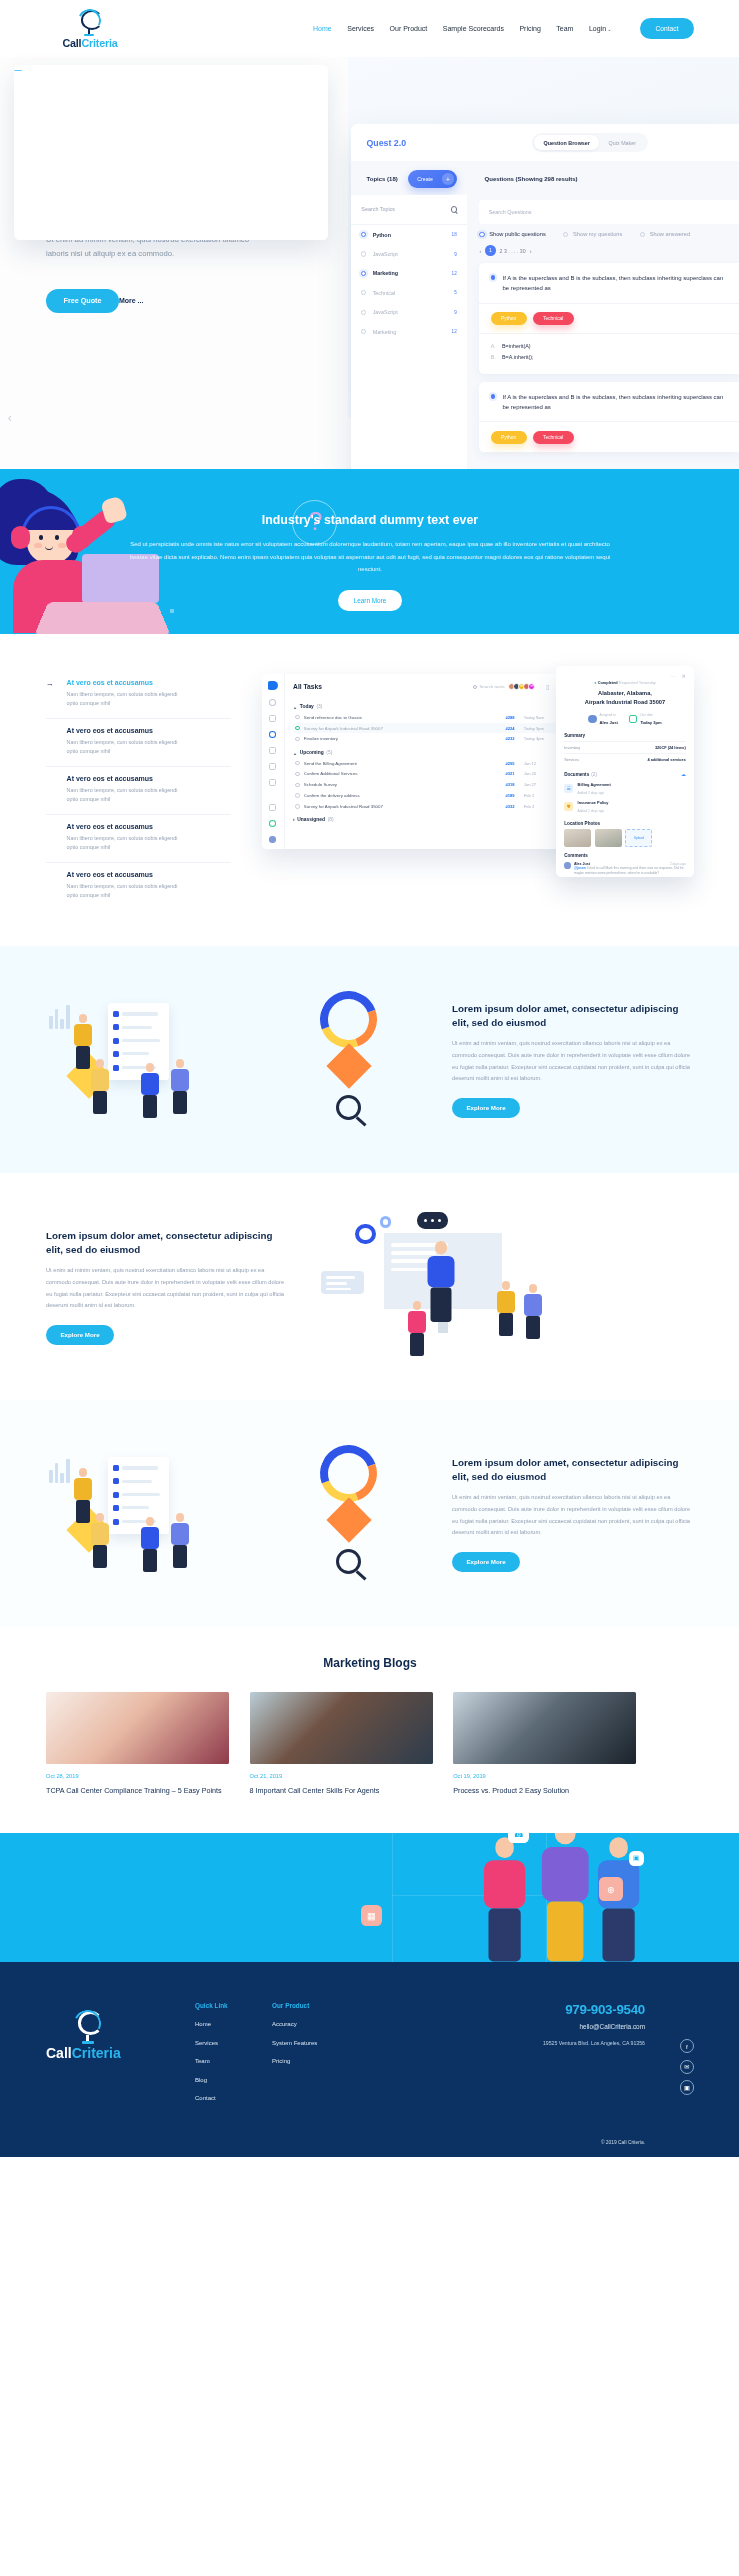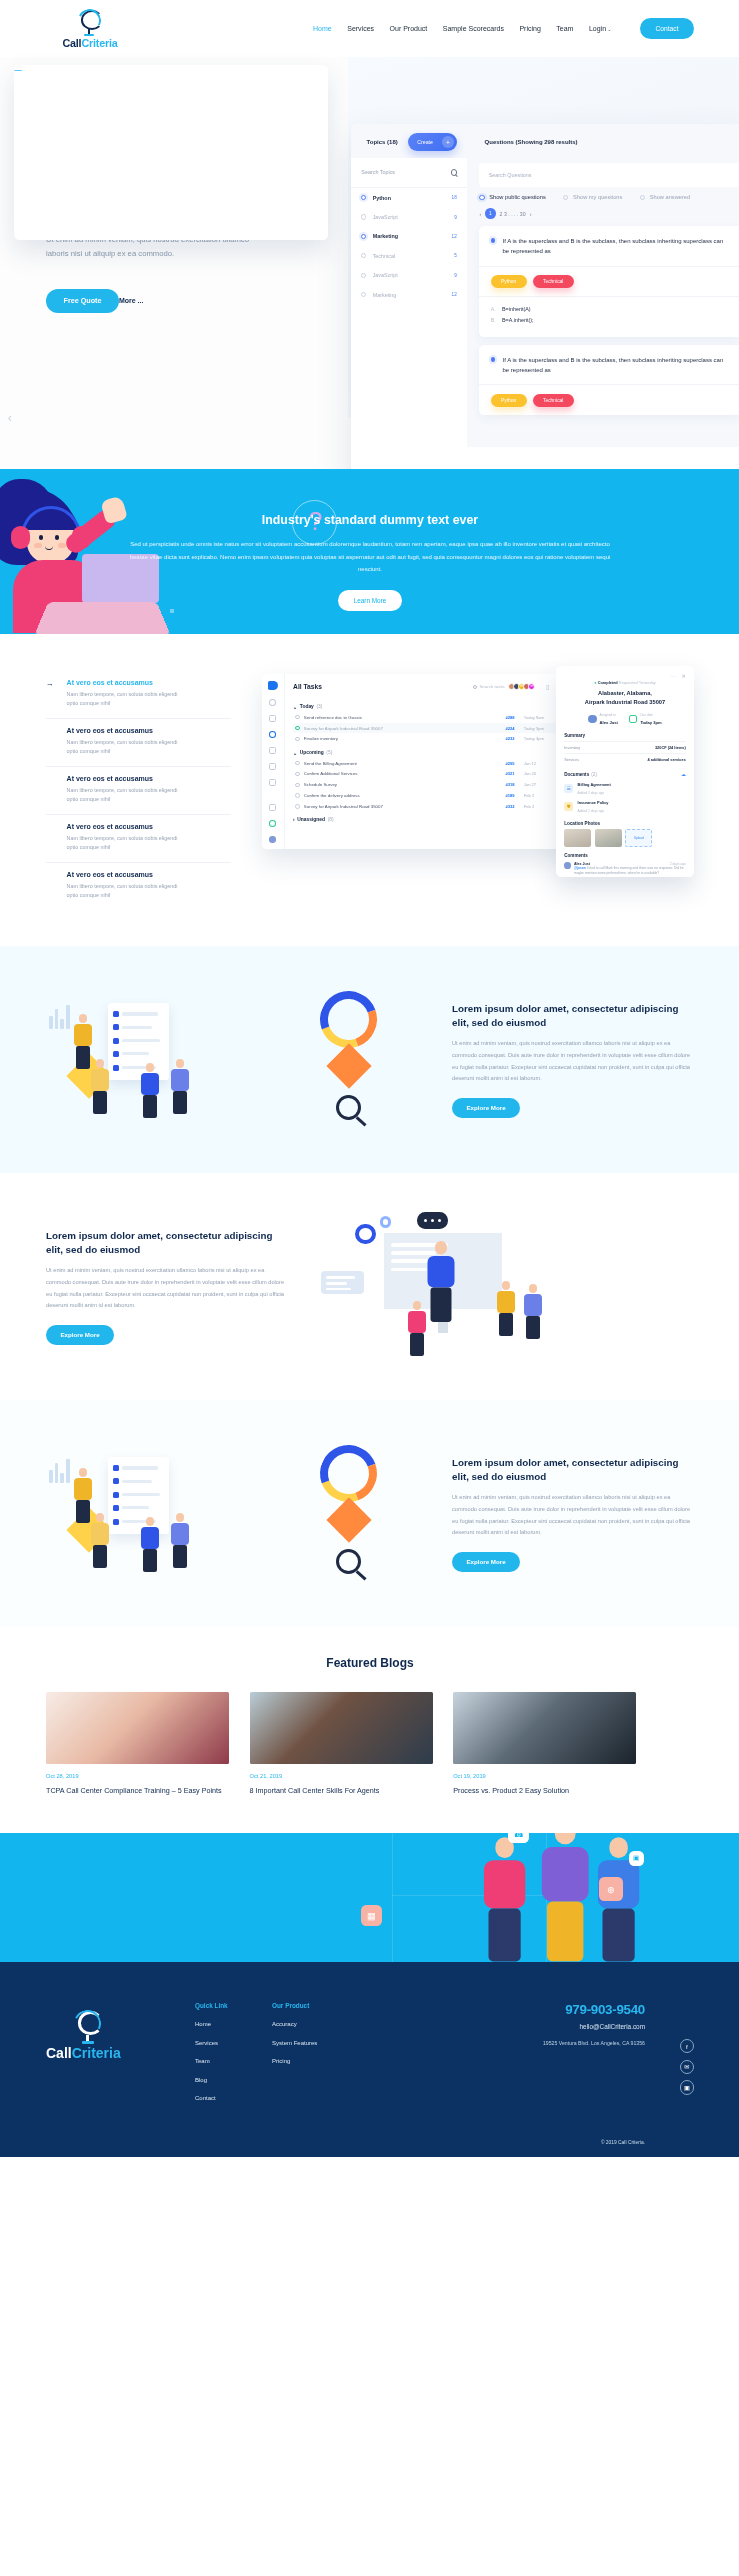--- a/index.html
+++ b/index.html
@@ -392,20 +392,27 @@
         </div>
         <p class="hero-sub">Ut enim ad minim veniam, quis nostrud exercitation ullamco laboris nisi ut aliquip ex ea commodo.</p>
         <div class="hero-cta">
           <button class="btn-primary">Free Quote</button>
           <a class="link-more" href="#">More ...</a>
         </div>
       </div>
     </div>
 
     <div class="app-mock">
+      <div class="app-top">
+        <div class="app-title">Quest 2.0</div>
+        <div class="seg">
+          <div class="seg-item on">Question Browser</div>
+          <div class="seg-item">Quiz Maker</div>
+        </div>
+      </div>
       <div class="app-band">
         <div class="topics-label">Topics (18)</div>
         <button class="create-btn">
           <span>Create</span>
           <span class="plus">+</span>
         </button>
         <div class="q-count">Questions (Showing 298 results)</div>
       </div>
       <div class="app-body">
         <div class="app-side">
@@ -889,21 +896,21 @@
       <div class="magn"></div>
     </div>
     <div class="alt-text">
       <h3>Lorem ipsum dolor amet, consectetur adipiscing elit, sed do eiusmod</h3>
       <p>Ut enim ad minim veniam, quis nostrud exercitation ullamco laboris nisi ut aliquip ex ea commodo consequat. Duis aute irure dolor in reprehenderit in voluptate velit esse cillum dolore eu fugiat nulla pariatur. Excepteur sint occaecat cupidatat non proident, sunt in culpa qui officia deserunt mollit anim id est laborum.</p>
       <button class="btn-primary">Explore More</button>
     </div>
   </div>
 
   <div class="blogs">
-    <h2>Featured Blogs</h2>
+    <h2>Marketing Blogs</h2>
     <div class="blog-grid">
       <div class="blog">
         <div class="thumb" style="background:linear-gradient(135deg,#f7ece6 0%,#e8b9a4 45%,#8e3a4a 100%)"></div>
         <div class="bdate">Oct 28, 2019</div>
         <div class="btitle">TCPA Call Center Compliance Training – 5 Easy Points</div>
       </div>
       <div class="blog">
         <div class="thumb" style="background:linear-gradient(135deg,#b9cdd6 0%,#6f5243 40%,#2d3c4c 100%)"></div>
         <div class="bdate">Oct 21, 2019</div>
         <div class="btitle">8 Important Call Center Skills For Agents</div>

